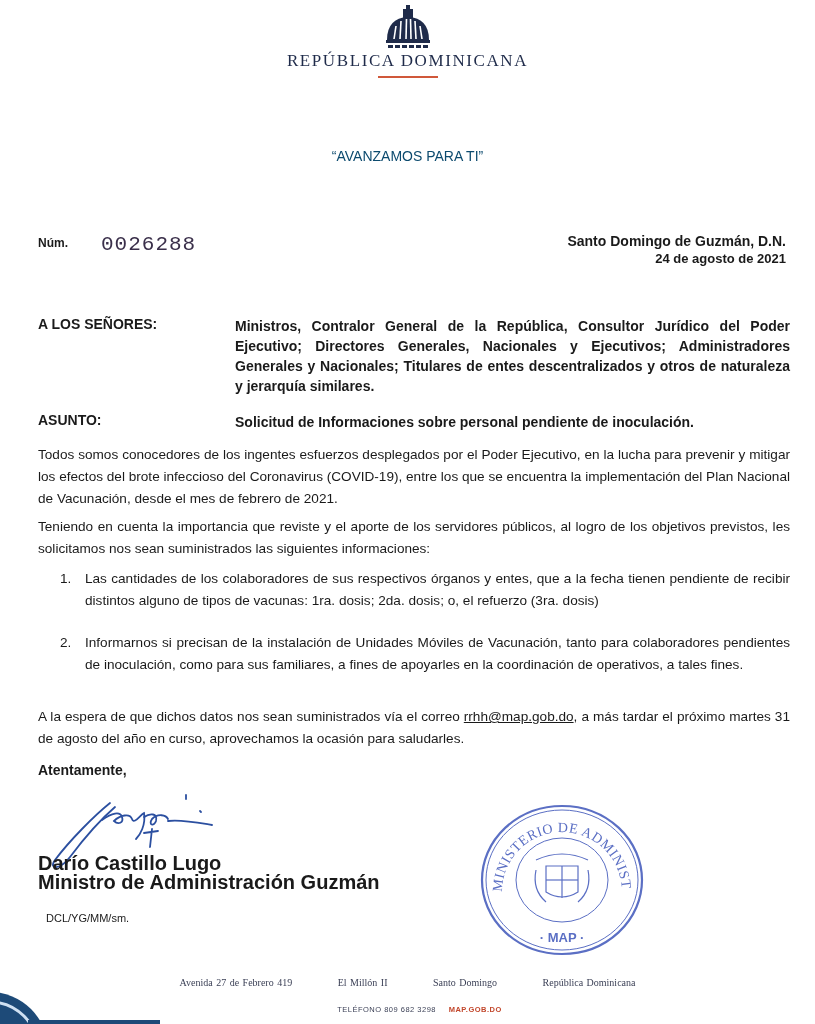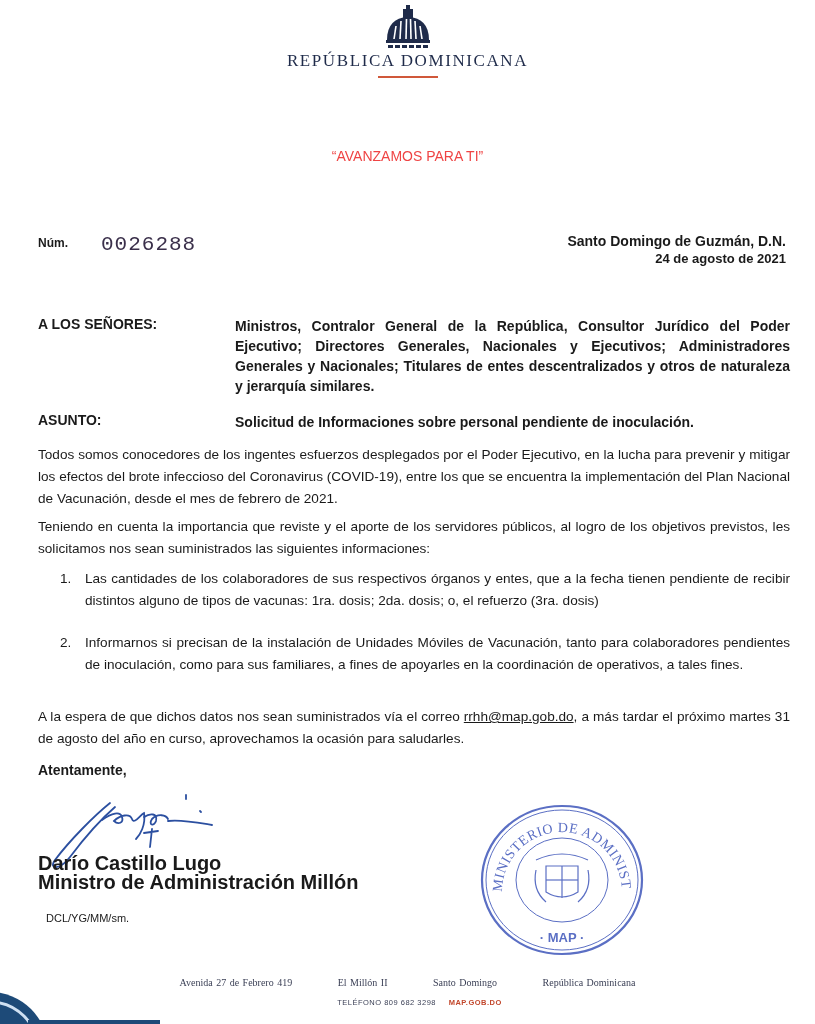--- a/index.html
+++ b/index.html
@@ -11,21 +11,21 @@
   .page { position: absolute; inset: 0; }
 
   
   .header { position: absolute; top: 4px; left: 0; width: 815px; text-align: center; }
   .dome { width: 52px; height: 48px; margin: 0 auto; display: block; }
   .gov-small { font-family: "DejaVu Sans", sans-serif; font-size: 9.5px; letter-spacing: 1.2px; color: #2a3550; margin-top: 1px; }
   .gov-big { font-family: "Liberation Serif", serif; font-size: 17px; letter-spacing: 1.6px; color: #1f2b4a; line-height: 18px; }
   .red-rule { width: 60px; height: 2px; background: #d0583a; margin: 6px auto 5px; }
   .admin { font-family: "Liberation Serif", serif; font-size: 17px; color: #c2472c; letter-spacing: 0.6px; }
 
-  .motto { position: absolute; top: 148px; left: 0; width: 815px; text-align: center; font-size: 14px; color: #ef4444; }
+  .motto { position: absolute; top: 148px; left: 0; width: 815px; text-align: center; font-size: 14px; color: #0c4a6e; }
   .circular { position: absolute; top: 181px; left: 0; width: 815px; text-align: center; font-size: 14px; font-weight: bold; }
   .circular span { text-decoration: underline; text-underline-offset: 3px; }
 
   .num-label { position: absolute; top: 236px; left: 38px; font-size: 12px; font-weight: bold; }
   .num-value { position: absolute; top: 233px; left: 101px; font-family: "Liberation Mono", monospace; font-size: 21px; color: #3a2f4a; letter-spacing: 1px; }
   .place { position: absolute; top: 232px; right: 29px; text-align: right; font-size: 14px; font-weight: bold; line-height: 18px; }
   .place .date { font-size: 13px; }
 
   .row { position: absolute; left: 38px; width: 752px; font-weight: bold; font-size: 14px; }
   .row .lbl { position: absolute; left: 0; top: 0; text-align: center; }
@@ -47,21 +47,21 @@
   .closing { position: absolute; top: 762px; left: 38px; font-size: 14px; font-weight: bold; }
   .signature { position: absolute; top: 785px; left: 40px; width: 230px; height: 90px; }
   .signer { position: absolute; top: 854px; left: 38px; font-size: 20px; font-weight: bold; line-height: 19px; }
   .initials { position: absolute; top: 912px; left: 46px; font-size: 11px; font-weight: normal; }
 
   .seal { position: absolute; top: 800px; left: 476px; width: 172px; height: 160px; }
 
   .footer { position: absolute; top: 977px; left: 0; width: 815px; text-align: center; }
   .footer .addr { font-family: "Liberation Serif", serif; font-size: 10px; color: #3a3f55; word-spacing: 1px; }
   .footer .addr span { margin: 0 21px; }
-  .footer .tel { font-size: 7.5px; color: #3a3f55; margin-top: 10px; letter-spacing: 0.5px; padding-left: 24px; }
+  .footer .tel { font-size: 7.5px; color: #3a3f55; margin-top: 17px; letter-spacing: 0.5px; padding-left: 24px; }
   .footer .web { color: #c2472c; font-weight: bold; margin-left: 10px; }
 
   .corner { position: absolute; left: 0; bottom: 0; width: 160px; height: 44px; overflow: hidden; }
 </style>
 </head>
 <body>
 
 <div class="page">
 
   <div class="header">
@@ -138,21 +138,21 @@
       <path d="M104 32 C110 28 118 28 116 36 C114 42 108 40 112 34 C118 28 126 30 128 34"></path>
       <path d="M112 44 L110 62 M104 48 L118 46"></path>
       <path d="M128 36 C140 34 160 38 172 40"></path>
       <path d="M160 26 L161 27"></path>
       <path d="M146 10 L146 14"></path>
     </g>
   </svg>
 
   <div class="signer">
     <div>Darío Castillo Lugo</div>
-    <div>Ministro de Administración Millón</div>
+    <div>Ministro de Administración Guzmán</div>
   </div>
   <div class="initials">DCL/YG/MM/sm.</div>
 
   <svg class="seal" viewBox="0 0 172 160">
     <defs>
       <path id="sealArc" d="M26 92 A60 60 0 1 1 146 92"></path>
     </defs>
     <g fill="none" stroke="#5b6fc4">
       <ellipse cx="86" cy="80" rx="80" ry="74" stroke-width="2.2"></ellipse>
       <ellipse cx="86" cy="80" rx="76" ry="70" stroke-width="1"></ellipse>

